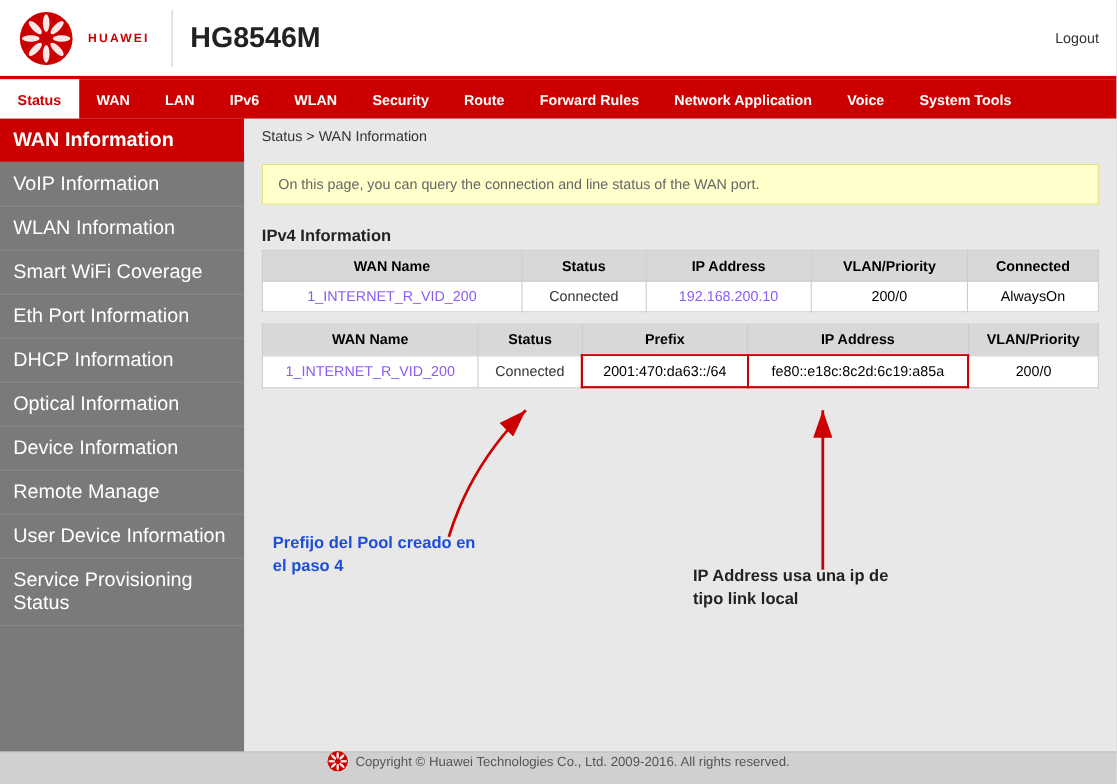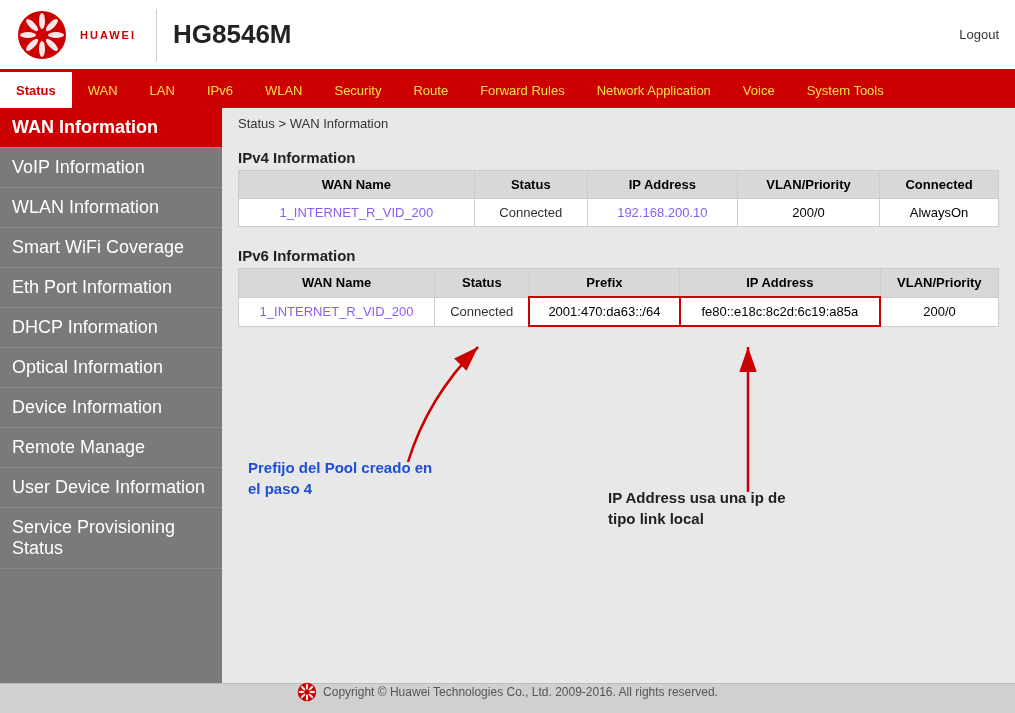--- a/index.html
+++ b/index.html
@@ -36,24 +36,25 @@
     #navbar {
       background: #c00;
       display: flex;
       align-items: stretch;
       height: 36px;
     }
     .nav-item {
       padding: 0 16px;
       display: flex;
       align-items: center;
-      color: #fde047;
+      color: #ffffff;
       font-size: 13px;
       cursor: pointer;
       white-space: nowrap;
+      font-weight: bold;
     }
     .nav-item.active { background: #fff; color: #c00; font-weight: bold; }
 
     
     #main-layout {
       display: flex;
       min-height: calc(713px - 72px - 36px - 30px);
     }
 
     
@@ -140,21 +141,21 @@
       position: absolute;
       left: 10px;
       top: 120px;
       font-weight: bold;
       font-size: 15px;
       color: #1d4ed8;
       line-height: 1.4;
     }
     .annotation-text-right {
       position: absolute;
-      left: 370px;
+      left: 392px;
       top: 150px;
       font-weight: bold;
       font-size: 15px;
       color: #222;
       line-height: 1.4;
     }
 
     
     #footer {
       background: #d0d0d0;
@@ -224,20 +225,21 @@
       <div class="sidebar-item">Optical Information</div>
       <div class="sidebar-item">Device Information</div>
       <div class="sidebar-item">Remote Manage</div>
       <div class="sidebar-item">User Device Information</div>
       <div class="sidebar-item">Service Provisioning Status</div>
     </div>
 
   <div id="content">
     <div id="breadcrumb">Status &gt; WAN Information</div>
 
+    <div id="info-box">On this page, you can query the connection and line status of the WAN port.</div>
 
     <div class="section-title">IPv4 Information</div>
     <table class="data-table">
       <thead>
         <tr>
           <th>WAN Name</th>
           <th>Status</th>
           <th>IP Address</th>
           <th>VLAN/Priority</th>
           <th>Connected</th>
@@ -247,21 +249,20 @@
         <tr>
           <td class="td-link">1_INTERNET_R_VID_200</td>
           <td class="td-connected">Connected</td>
           <td class="td-link">192.168.200.10</td>
           <td>200/0</td>
           <td>AlwaysOn</td>
         </tr>
       </tbody>
     </table>
 
-    <div class="section-title">IPv6 Information</div>
     <table class="data-table">
       <thead>
         <tr>
           <th>WAN Name</th>
           <th>Status</th>
           <th>Prefix</th>
           <th>IP Address</th>
           <th>VLAN/Priority</th>
         </tr>
       </thead>

